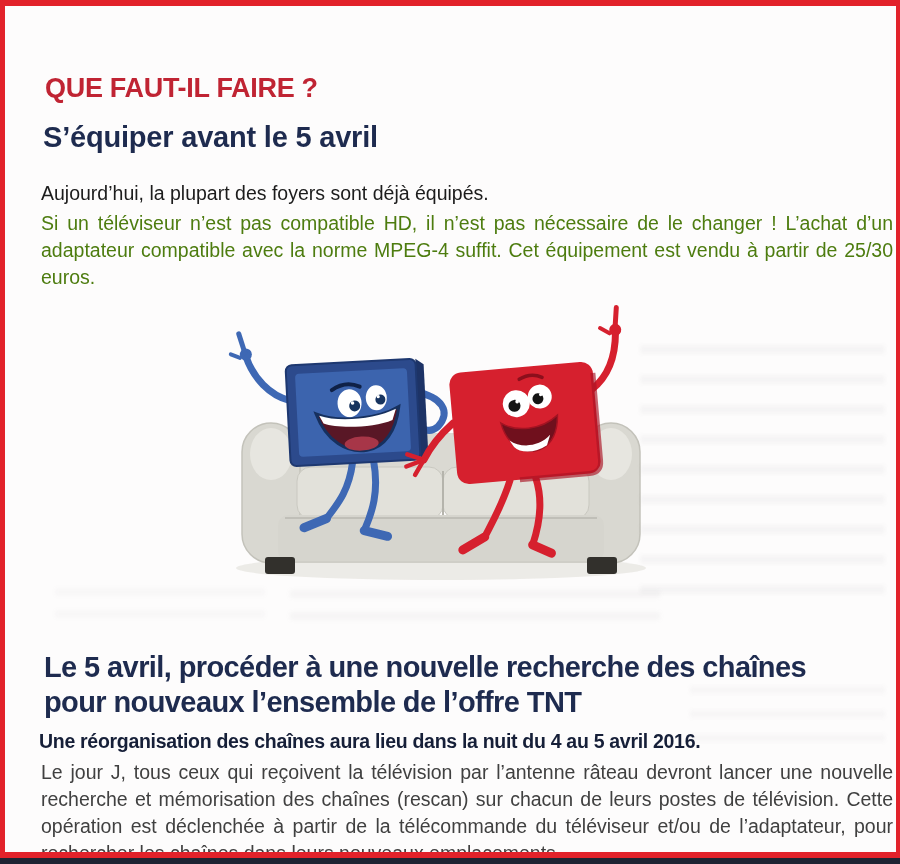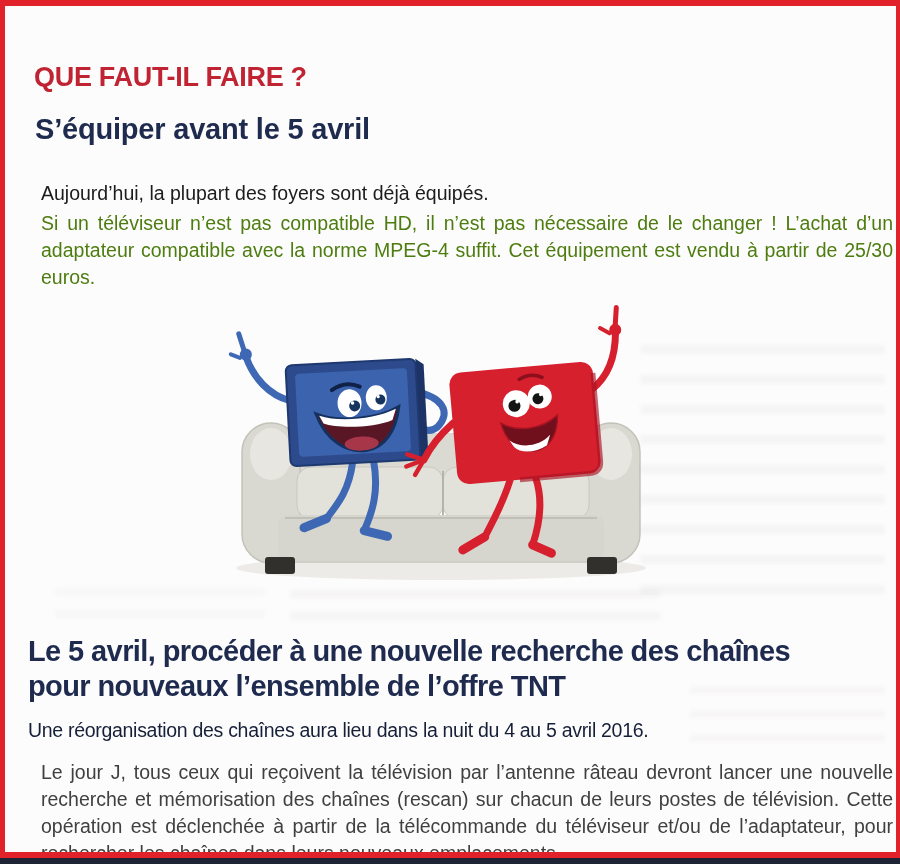--- a/index.html
+++ b/index.html
@@ -13,44 +13,44 @@
   
   .border-top   {position:absolute;left:0;top:0;width:900px;height:6px;z-index:40;}
   .border-left  {position:absolute;left:0;top:0;width:5px;height:864px;z-index:40;}
   .border-right {position:absolute;right:0;top:0;width:4px;height:864px;z-index:40;}
   .border-bottom{position:absolute;left:0;top:852px;width:900px;height:6px;z-index:41;}
   .bottom-bar   {position:absolute;left:0;top:858px;width:900px;height:6px;z-index:40;}
 
   .kicker{
     position:absolute;left:34px;top:62px;
     font-size:27px;font-weight:bold;letter-spacing:-0.3px;
-    margin:0;
+    margin:11px;
   }
   .subtitle{
     position:absolute;left:31px;top:109px;
     font-size:29px;font-weight:bold;letter-spacing:-0.2px;
-    margin:4px;
+    margin:12px;
   }
   .body-text{
     position:absolute;left:33px;width:852px;
     font-size:19.5px;line-height:27px;
     margin:8px;text-align:justify;
   }
   .p1{top:172px;text-align:left;}
   .p2{top:202px;}
   .heading2{
     position:absolute;left:28px;top:634px;
     font-size:29px;font-weight:bold;line-height:35px;letter-spacing:-0.6px;
-    margin:0;
+    margin:16px;
   }
   .heading2 span{display:block;}
   .note{
     position:absolute;left:28px;top:719px;width:860px;
-    font-size:19.5px;font-weight:normal;letter-spacing:-0.3px;
-    margin:0;
+    font-size:19.5px;font-weight:bold;letter-spacing:-0.3px;
+    margin:11px;
   }
   .p3{top:751px;line-height:27px;}
 
   .illustration{
     position:absolute;left:185px;top:305px;width:480px;height:300px;margin:0;
   }
 
   
   .ghost{position:absolute;filter:blur(2px);pointer-events:none;}
   .g1{left:640px;top:345px;width:245px;height:265px;opacity:.6;

